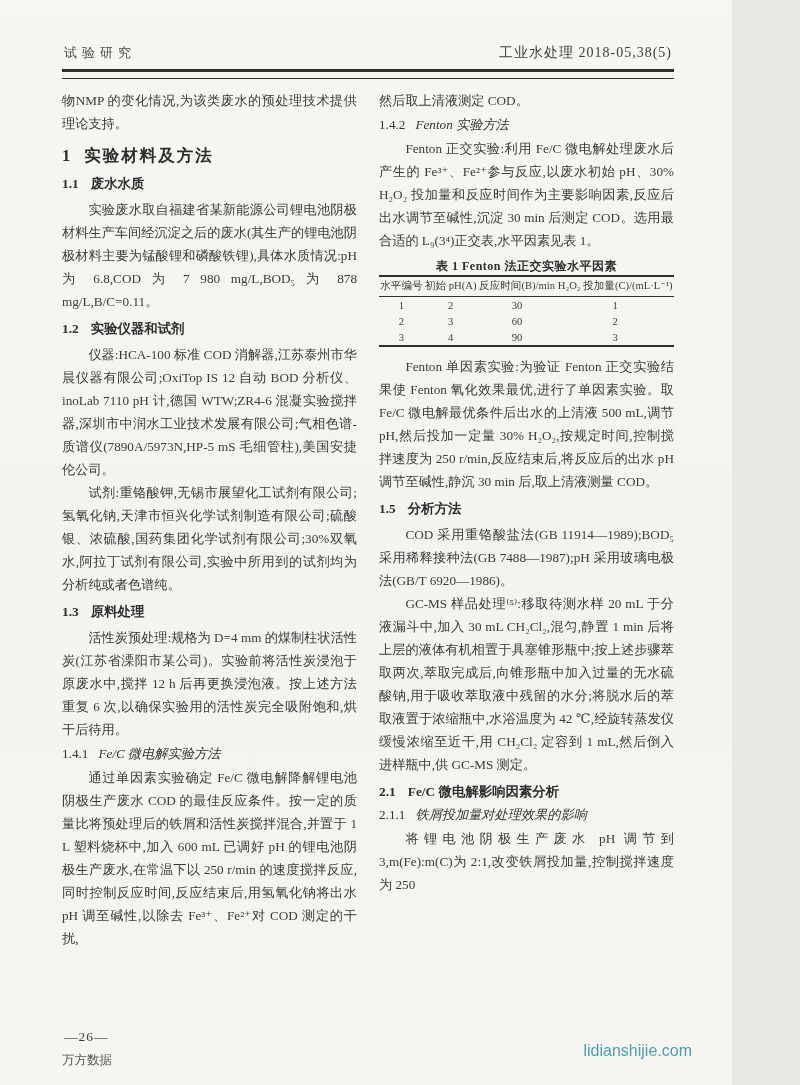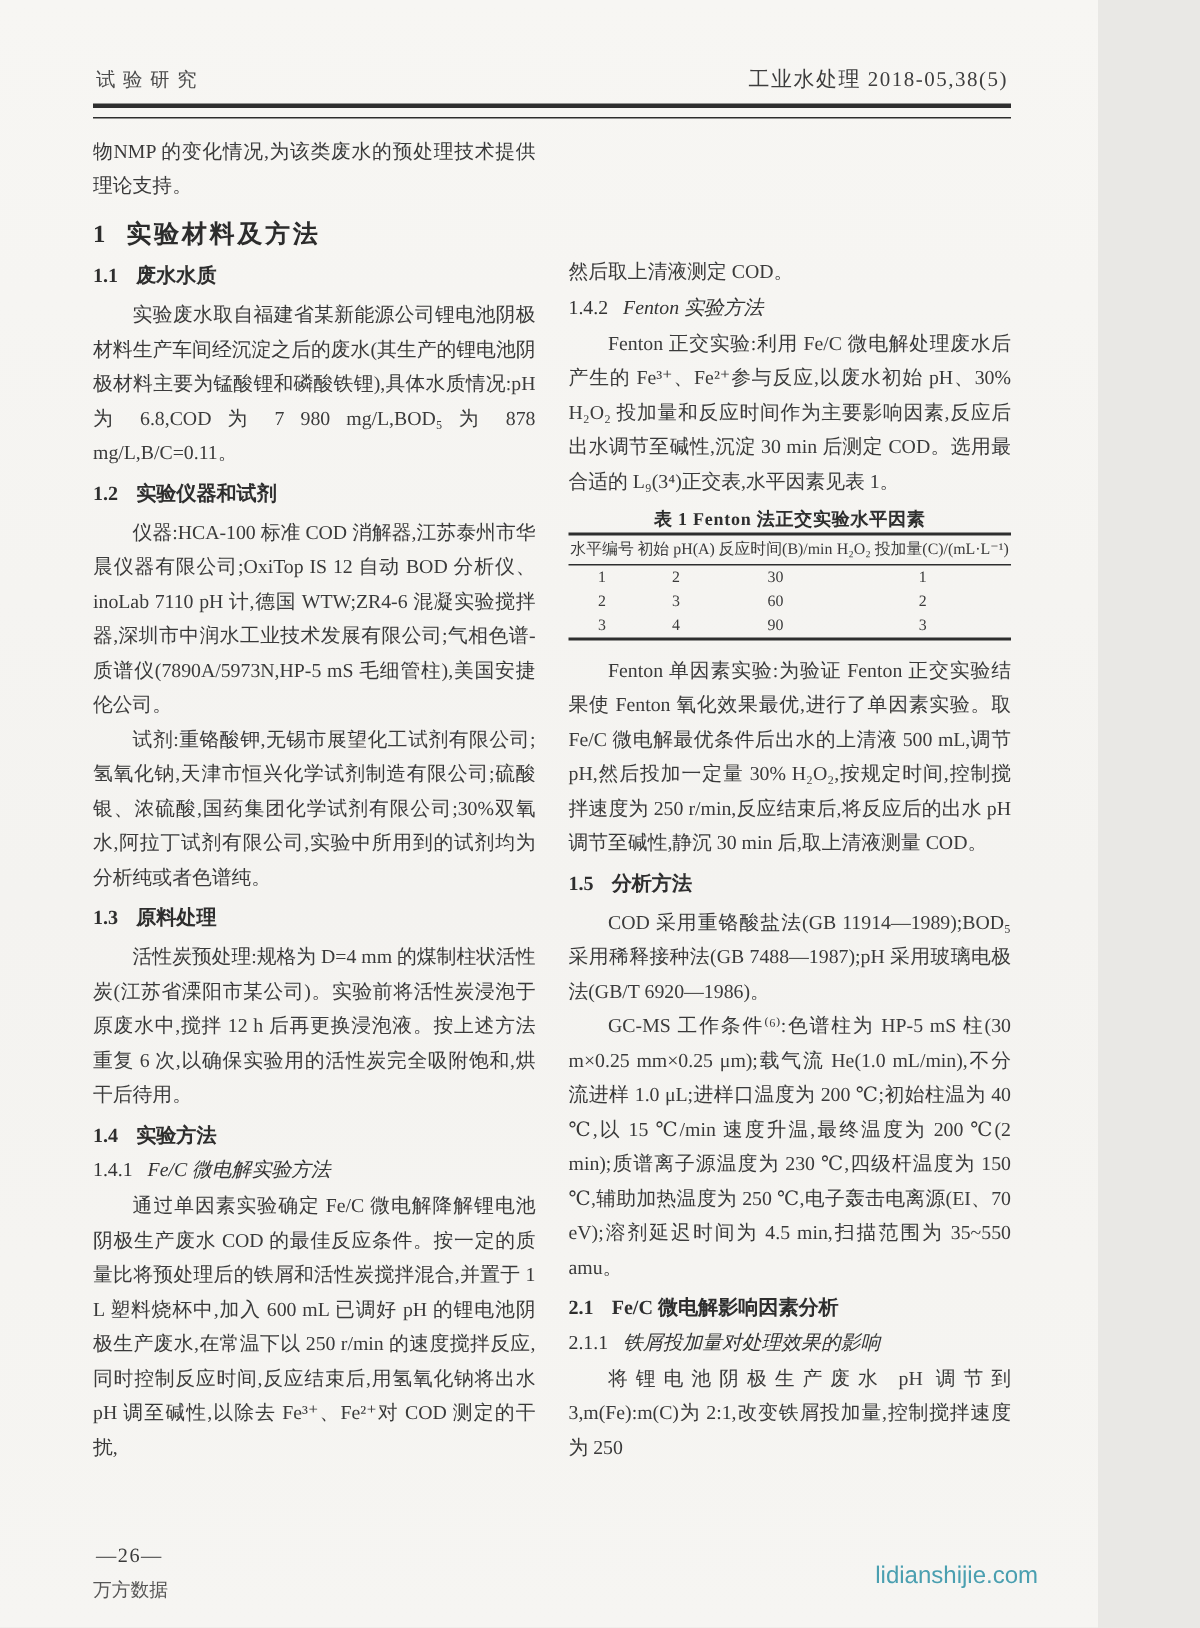--- a/index.html
+++ b/index.html
@@ -24,21 +24,21 @@
   }
   .header-left{font-size:13px;letter-spacing:5px;color:#4a4a4a;}
   .header-right{font-size:14px;color:#3d3d3d;letter-spacing:1px;}
   .header-rule{
     height:6px;
     border-top:3px solid #2e2e2e;
     border-bottom:1px solid #2e2e2e;
     margin-bottom:10px;
   }
   
-  .columns{display:flex;gap:22px;align-items:flex-end;}
+  .columns{display:flex;gap:22px;}
   .col{flex:1 1 0;min-width:0;}
   p.body{
     margin:0;
     font-size:13.2px;line-height:23px;
     text-align:justify;
     color:#3a3a3a;
   }
   p.indent{text-indent:2em;}
   .h-level1{
     margin:10px 0 8px 0;
@@ -118,23 +118,20 @@
         <span class="h-num">1.2</span><span>实验仪器和试剂</span>
       </h3>
       <p class="body indent">仪器:HCA-100 标准 COD 消解器,江苏泰州市华晨仪器有限公司;OxiTop IS 12 自动 BOD 分析仪、inoLab 7110 pH 计,德国 WTW;ZR4-6 混凝实验搅拌器,深圳市中润水工业技术发展有限公司;气相色谱-质谱仪(7890A/5973N,HP-5 mS 毛细管柱),美国安捷伦公司。</p>
       <p class="body indent">试剂:重铬酸钾,无锡市展望化工试剂有限公司;氢氧化钠,天津市恒兴化学试剂制造有限公司;硫酸银、浓硫酸,国药集团化学试剂有限公司;30%双氧水,阿拉丁试剂有限公司,实验中所用到的试剂均为分析纯或者色谱纯。</p>
 
       <h3 class="h-level2">
         <span class="h-num">1.3</span><span>原料处理</span>
       </h3>
       <p class="body indent">活性炭预处理:规格为 D=4 mm 的煤制柱状活性炭(江苏省溧阳市某公司)。实验前将活性炭浸泡于原废水中,搅拌 12 h 后再更换浸泡液。按上述方法重复 6 次,以确保实验用的活性炭完全吸附饱和,烘干后待用。</p>
 
-      <h3 class="h-level2">
-        <span class="h-num">1.4</span><span>实验方法</span>
-      </h3>
       <h4 class="h-level3">
         <span class="h-num">1.4.1</span><span>Fe/C 微电解实验方法</span>
       </h4>
       <p class="body indent">通过单因素实验确定 Fe/C 微电解降解锂电池阴极生产废水 COD 的最佳反应条件。按一定的质量比将预处理后的铁屑和活性炭搅拌混合,并置于 1 L 塑料烧杯中,加入 600 mL 已调好 pH 的锂电池阴极生产废水,在常温下以 250 r/min 的速度搅拌反应,同时控制反应时间,反应结束后,用氢氧化钠将出水 pH 调至碱性,以除去 Fe³⁺、Fe²⁺对 COD 测定的干扰,</p>
     </section>
 
     <section class="col">
       <p class="body">然后取上清液测定 COD。</p>
 
       <h4 class="h-level3">
@@ -175,21 +172,21 @@
           </tbody>
         </table>
       </figure>
 
       <p class="body indent">Fenton 单因素实验:为验证 Fenton 正交实验结果使 Fenton 氧化效果最优,进行了单因素实验。取 Fe/C 微电解最优条件后出水的上清液 500 mL,调节 pH,然后投加一定量 30% H₂O₂,按规定时间,控制搅拌速度为 250 r/min,反应结束后,将反应后的出水 pH 调节至碱性,静沉 30 min 后,取上清液测量 COD。</p>
 
       <h3 class="h-level2">
         <span class="h-num">1.5</span><span>分析方法</span>
       </h3>
       <p class="body indent">COD 采用重铬酸盐法(GB 11914—1989);BOD₅ 采用稀释接种法(GB 7488—1987);pH 采用玻璃电极法(GB/T 6920—1986)。</p>
-      <p class="body indent">GC-MS 工作条件⁽⁶⁾:色谱柱为 HP-5 mS 柱(30 m×0.25 mm×0.25 μm);载气流 He(1.0 mL/min),不分流进样 1.0 μL;进样口温度为 200 ℃;初始柱温为 40 ℃,以 15 ℃/min 速度升温,最终温度为 200 ℃(2 min);质谱离子源温度为 230 ℃,四级杆温度为 150 ℃,辅助加热温度为 250 ℃,电子轰击电离源(EI、70 eV);溶剂延迟时间为 4.5 min,扫描范围为 35~550 amu。</p>
+      <p class="body indent">GC-MS 样品处理⁽⁵⁾:移取待测水样 20 mL 于分液漏斗中,加入 30 mL CH₂Cl₂,混匀,静置 1 min 后将上层的液体有机相置于具塞锥形瓶中;按上述步骤萃取两次,萃取完成后,向锥形瓶中加入过量的无水硫酸钠,用于吸收萃取液中残留的水分;将脱水后的萃取液置于浓缩瓶中,水浴温度为 42 ℃,经旋转蒸发仪缓慢浓缩至近干,用 CH₂Cl₂ 定容到 1 mL,然后倒入进样瓶中,供 GC-MS 测定。</p>
 
       <h3 class="h-level2">
         <span class="h-num">2.1</span><span>Fe/C 微电解影响因素分析</span>
       </h3>
       <h4 class="h-level3">
         <span class="h-num">2.1.1</span><span>铁屑投加量对处理效果的影响</span>
       </h4>
       <p class="body indent">将锂电池阴极生产废水 pH 调节到 3,m(Fe):m(C)为 2:1,改变铁屑投加量,控制搅拌速度为 250</p>
     </section>
 

